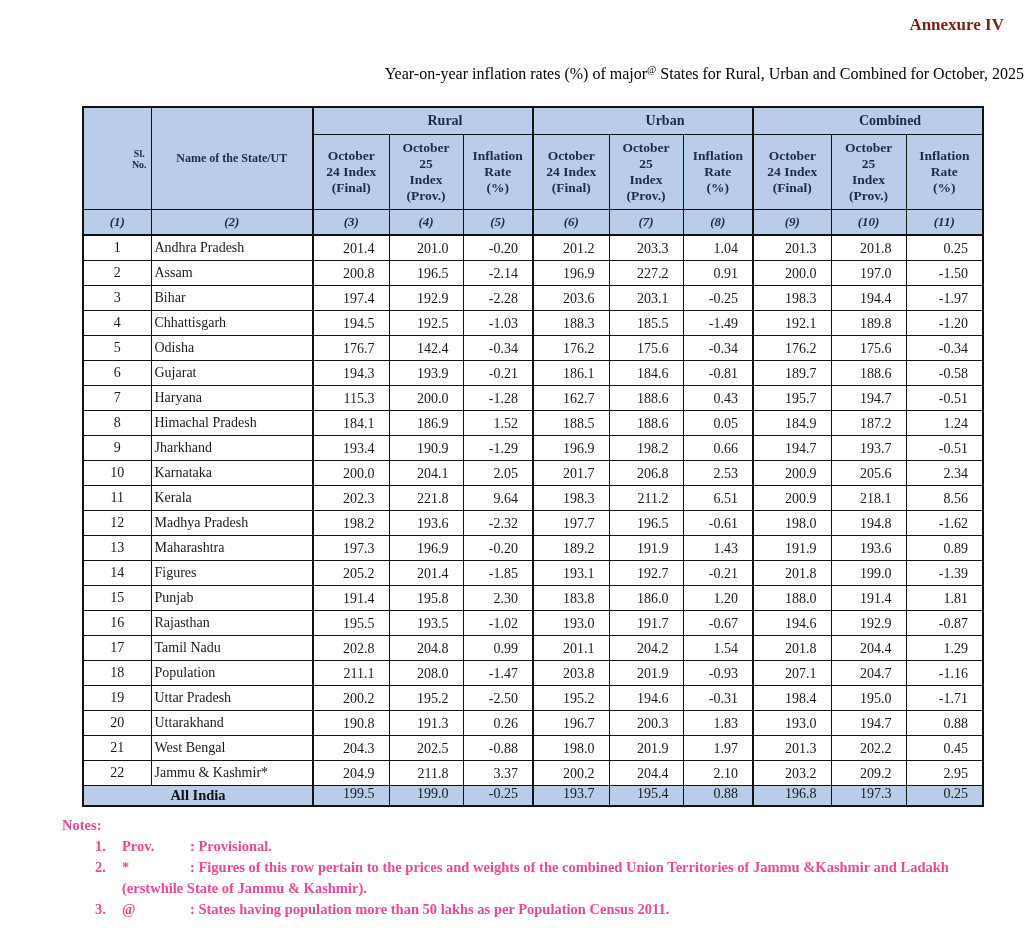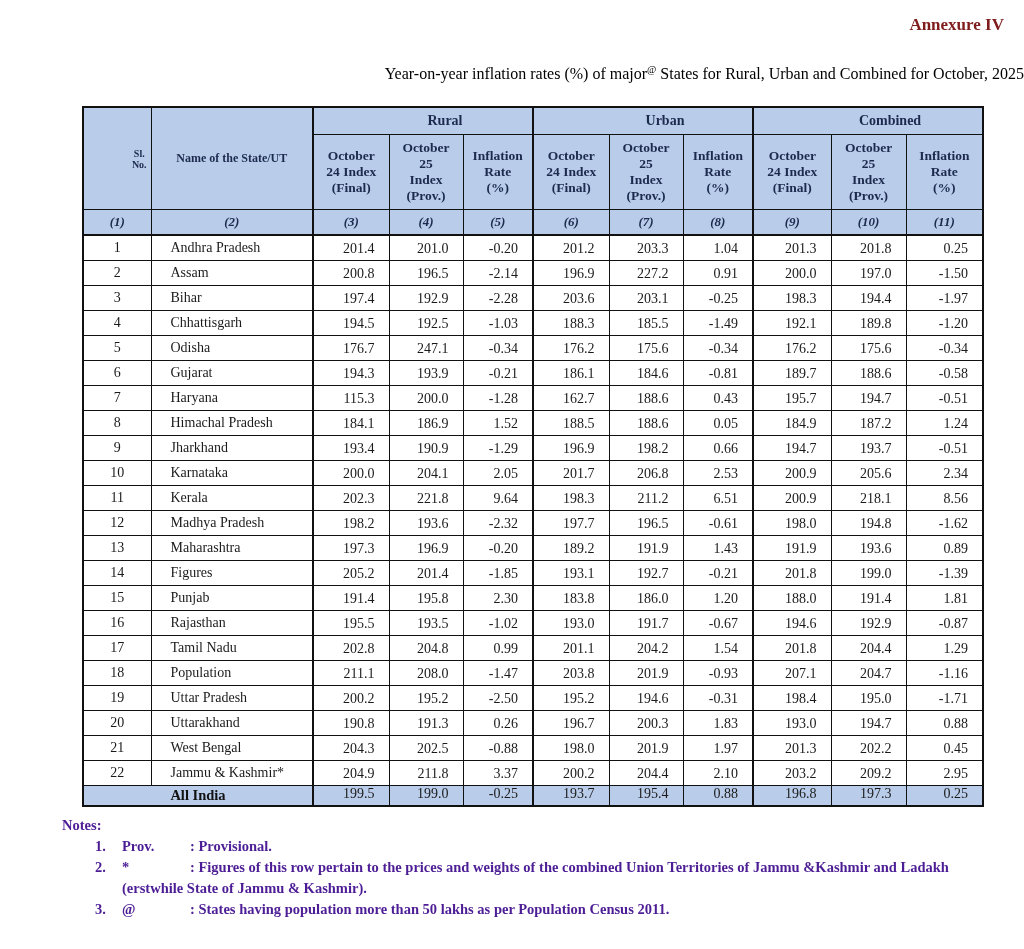--- a/index.html
+++ b/index.html
@@ -54,21 +54,21 @@
   }
   tr.num-row td {
     height: 26px;
     font-style: italic;
     font-size: 13px;
     text-align: center;
     border-bottom: 2px solid #111;
   }
   tbody tr { height: 25px; }
   td.c-sl { text-align: center; font-size: 14px; vertical-align: middle; }
-  td.c-state { text-align: left; padding-left: 19px; font-size: 14px; vertical-align: middle; }
+  td.c-state { text-align: left; padding-left: 3px; font-size: 14px; vertical-align: middle; }
   td.c-num {
     text-align: right;
     padding: 0 14px 3px 0;
     font-size: 14px;
     vertical-align: bottom;
   }
   .gb { border-left: 2px solid #111 !important; }
   tr.ai-row { height: 19px; margin-left: 11px; }
   tr.ai-row td { background: #b9cce9; border-top: 1.5px solid #111; }
   tr.ai-row td.ai-label {
@@ -76,21 +76,21 @@
     text-align: center;
     font-size: 14.5px;
     color: #111;
     vertical-align: middle;
   }
   .notes {
     margin: 8px 0 0 62px;
     font-weight: bold;
     font-size: 14.5px;
     line-height: 21px;
-    color: #4c1d95;
+    color: #ec4899;
     width: 930px;
   }
   .note-row { display: flex; padding-left: 33px; }
   .note-num { width: 27px; flex-shrink: 0; }
   .note-body { flex: 1; }
   .note-term { display: inline-block; width: 68px; }
 </style>
 </head>
 <body>
 
@@ -218,21 +218,21 @@
         <td class="c-num">185.5</td>
         <td class="c-num">-1.49</td>
         <td class="c-num gb">192.1</td>
         <td class="c-num">189.8</td>
         <td class="c-num">-1.20</td>
       </tr>
       <tr>
         <td class="c-sl">5</td>
         <td class="c-state">Odisha</td>
         <td class="c-num gb">176.7</td>
-        <td class="c-num">247.1</td>
+        <td class="c-num">142.4</td>
         <td class="c-num">-0.34</td>
         <td class="c-num gb">176.2</td>
         <td class="c-num">175.6</td>
         <td class="c-num">-0.34</td>
         <td class="c-num gb">176.2</td>
         <td class="c-num">175.6</td>
         <td class="c-num">-0.34</td>
       </tr>
       <tr>
         <td class="c-sl">6</td>

